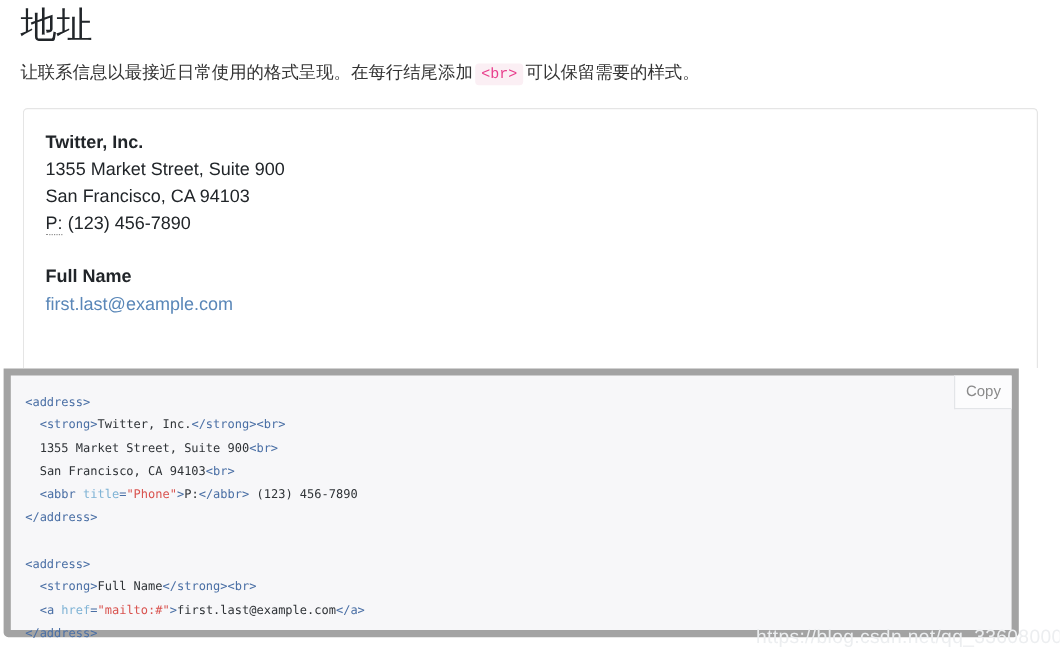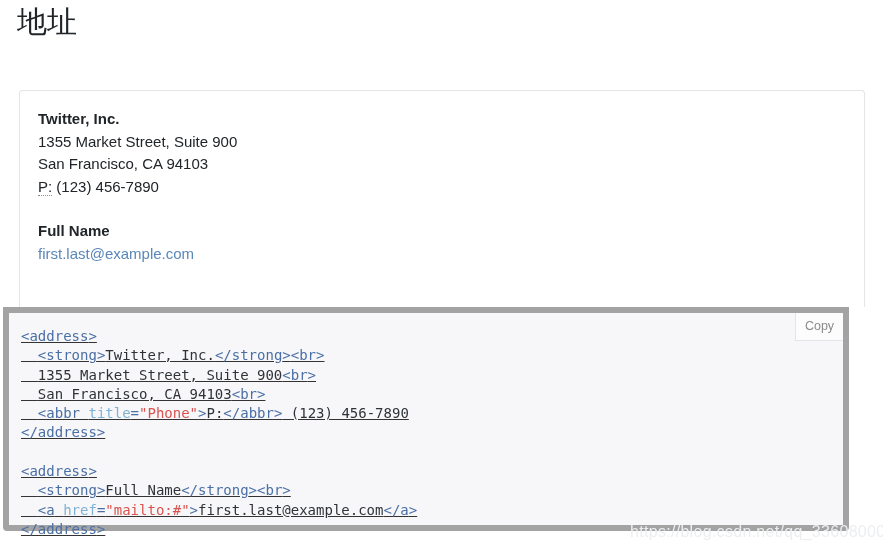--- a/index.html
+++ b/index.html
@@ -129,26 +129,25 @@
     line-height: 26px;
     text-align: center;
     color: #8b8b8b;
     cursor: pointer;
     user-select: none;
   }
   pre.code {
     margin: 0;
     padding: 14px 0 0 12px;
     font-family: "Liberation Mono", "DejaVu Sans Mono", monospace;
-    font-size: 14px;
+    font-size: 10px;
     line-height: 18.3px;
     color: #333333;
     white-space: pre;
     tab-size: 2;
-    text-decoration: underline;
   }
   .tok-tag   { color: #4a6fa5; }
   .tok-attr  { color: #7fb3d5; }
   .tok-val   { color: #d9534f; }
   .tok-text  { color: #2f3337; }
 
   
   .watermark {
     position: absolute;
     left: 630px;
@@ -162,20 +161,21 @@
     pointer-events: none;
   }
 </style>
 </head>
 <body>
 
 <div class="page">
 
   <h1 class="page-title">地址</h1>
 
+  <p class="lead"><span>让联系信息以最接近日常使用的格式呈现。在每行结尾添加</span><code class="inline-code">&lt;br&gt;</code><span>可以保留需要的样式。</span></p>
 
   <div class="example-card">
 
     <address class="address-block">
       <strong class="addr-strong">Twitter, Inc.</strong><br>
       <span>1355 Market Street, Suite 900</span><br>
       <span>San Francisco, CA 94103</span><br>
       <abbr class="abbr-phone" title="Phone">P:</abbr> <span>(123) 456-7890</span>
     </address>
 

